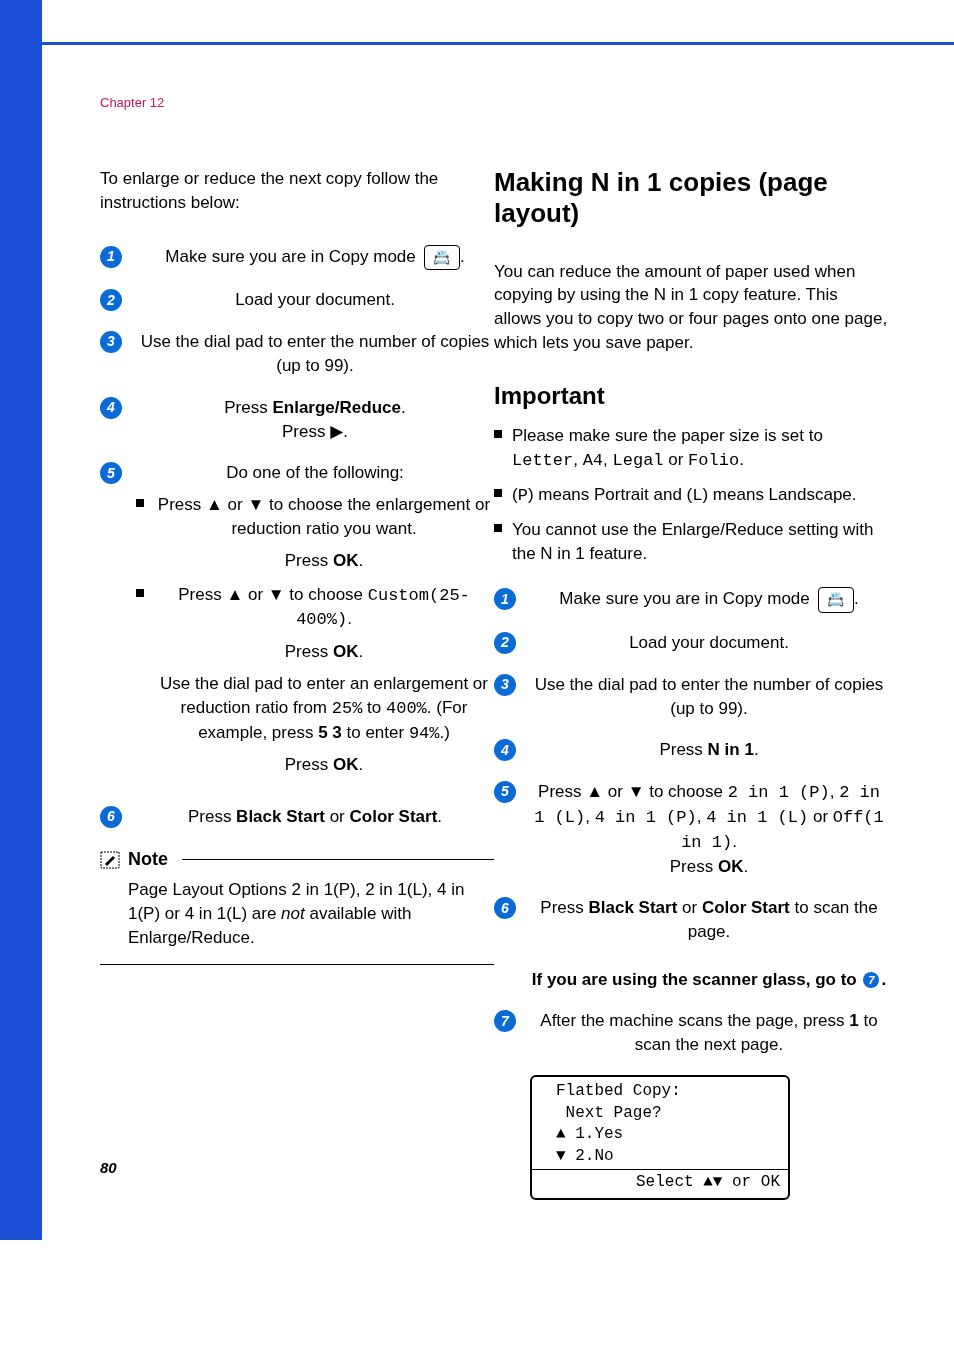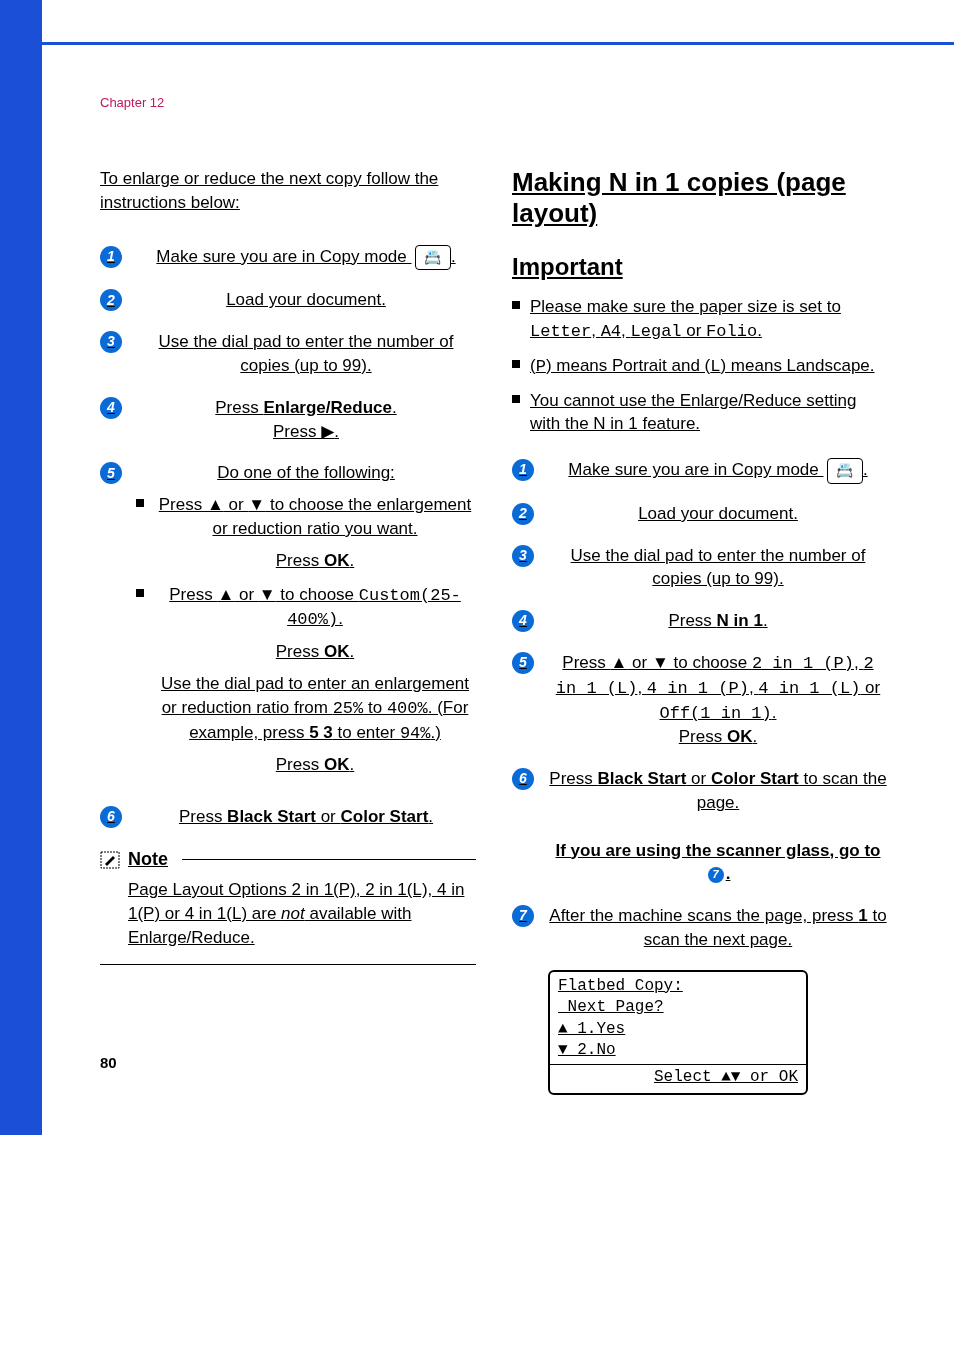--- a/index.html
+++ b/index.html
@@ -36,22 +36,20 @@
       padding: 68px 66px 40px 100px;
     }
     .chapter-label {
       font-size: 13px;
       color: #be185d;
       margin-bottom: 55px;
       margin-top: 26px;
     }
     .columns {
       display: flex;
-      gap: 36px;
-      text-decoration: underline;
     }
     .col {
       flex: 1;
       min-width: 0;
     }
     .intro-text {
       margin-bottom: 30px;
     }
     .step-list {
       list-style: none;
@@ -147,21 +145,21 @@
       padding-left: 28px;
       margin-bottom: 14px;
     }
     .note-bottom-hr {
       border: none;
       border-top: 1.5px solid #000;
     }
     .section-heading {
       font-size: 26px;
       font-weight: bold;
-      margin-bottom: 20px;
+      margin-bottom: 30px;
       line-height: 1.2;
     }
     .section-intro {
       margin-bottom: 24px;
     }
     .sub-heading {
       font-size: 24px;
       font-weight: bold;
       margin-bottom: 12px;
     }
@@ -180,37 +178,38 @@
     .lcd-box {
       border: 2px solid #000;
       border-radius: 6px;
       font-family: "Courier New", Courier, monospace;
       font-size: 16px;
       margin-top: 12px;
       width: 260px;
       margin-left: 36px;
     }
     .lcd-top {
-      padding: 4px 8px 2px 8px;
+      padding: 4px 8px 2px 24px;
       border-bottom: 1.5px solid #000;
     }
     .lcd-bottom {
       padding: 2px 8px 4px 8px;
       text-align: right;
     }
     .lcd-line {
       white-space: pre;
       line-height: 1.35;
     }
     .page-number {
       position: absolute;
       bottom: 62px;
       left: 100px;
       font-weight: bold;
       font-size: 15px;
+      font-style: italic;
     }
     .arrow {
       font-family: Arial, sans-serif;
     }
   </style>
 </head>
 <body>
 
 <div class="blue-sidebar"></div>
 <div class="blue-topbar"></div>
@@ -290,20 +289,21 @@
         </div>
         <p class="note-text">
           <span>Page Layout Options 2 in 1(P), 2 in 1(L), 4 in 1(P) or 4 in 1(L) are </span><span class="italic">not</span><span> available with Enlarge/Reduce.</span>
         </p>
         <hr class="note-bottom-hr">
       </div>
     </div>
 
     <div class="col">
       <h2 class="section-heading">Making N in 1 copies (page layout)</h2>
+      <p class="section-intro">You can reduce the amount of paper used when copying by using the N in 1 copy feature. This allows you to copy two or four pages onto one page, which lets you save paper.</p>
 
       <h3 class="sub-heading">Important</h3>
       <ul class="sub-bullet-list" style="margin-bottom:22px;">
         <li class="sub-bullet">
           <span class="sq"></span>
           <div class="sub-body">
             <span>Please make sure the paper size is set to </span><span class="mono">Letter</span><span>, </span><span class="mono">A4</span><span>, </span><span class="mono">Legal</span><span> or </span><span class="mono">Folio</span><span>.</span>
           </div>
         </li>
         <li class="sub-bullet">

